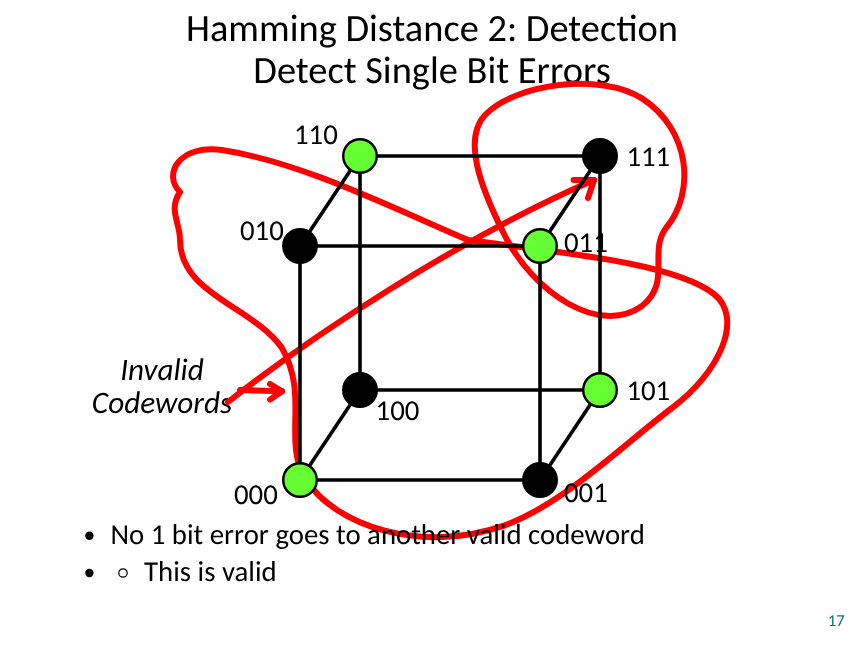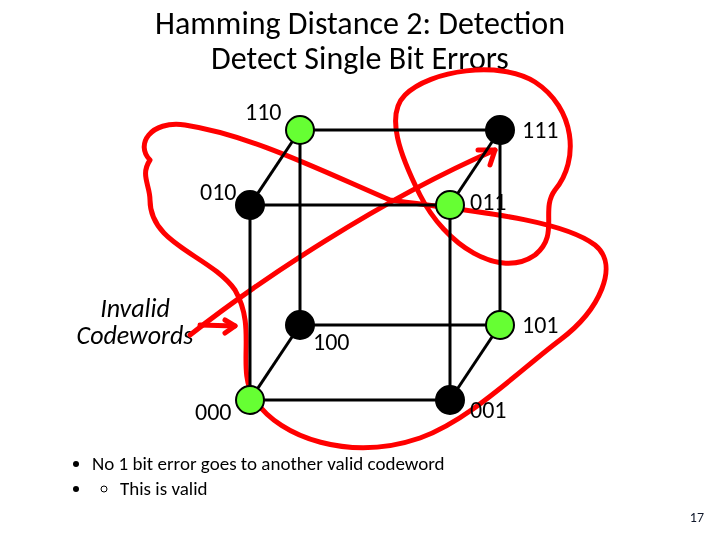--- a/index.html
+++ b/index.html
@@ -1,23 +1,23 @@
 <!DOCTYPE html>
 <html><head>
 <meta charset="utf-8">
 <style>
   html,body{margin:0;padding:0;width:720px;height:540px;background:#fff;font-family:"Calibri","Segoe UI",Arial,sans-serif;color:#000;position:relative}
   .slide{position:relative;width:720px;height:540px}
   .title{position:absolute;top:6px;left:0;width:720px;text-align:center;font-size:32px;line-height:1.1}
   .title .l2{}
   .invalid-label{position:absolute;left:70px;top:295px;width:130px;text-align:center;font-style:italic;font-size:26px;line-height:1.05}
-  .bullets{position:absolute;left:68px;top:452px;font-size:19px;line-height:1.3}
+  .bullets{position:absolute;left:68px;top:430px;font-size:24px;line-height:1.3}
   .bullets ul{margin:0;padding-left:24px}
   .bullets ul ul{padding-left:28px}
-  .pagenum{position:absolute;right:16px;bottom:14px;font-size:14px;color:#0f172a}
+  .pagenum{position:absolute;right:16px;bottom:14px;font-size:14px;color:#0f766e}
   svg{position:absolute}
 </style>
 </head>
 <body>
 <div class="slide">
 
 <div class="title">
   <div>Hamming Distance 2: Detection</div>
   <div class="l2">Detect Single Bit Errors</div>
 </div>

